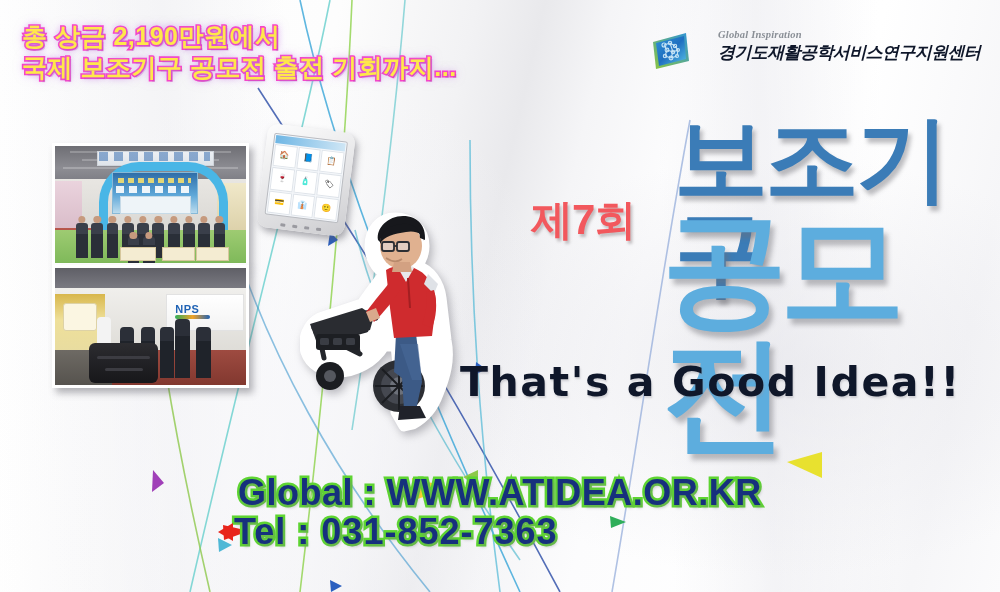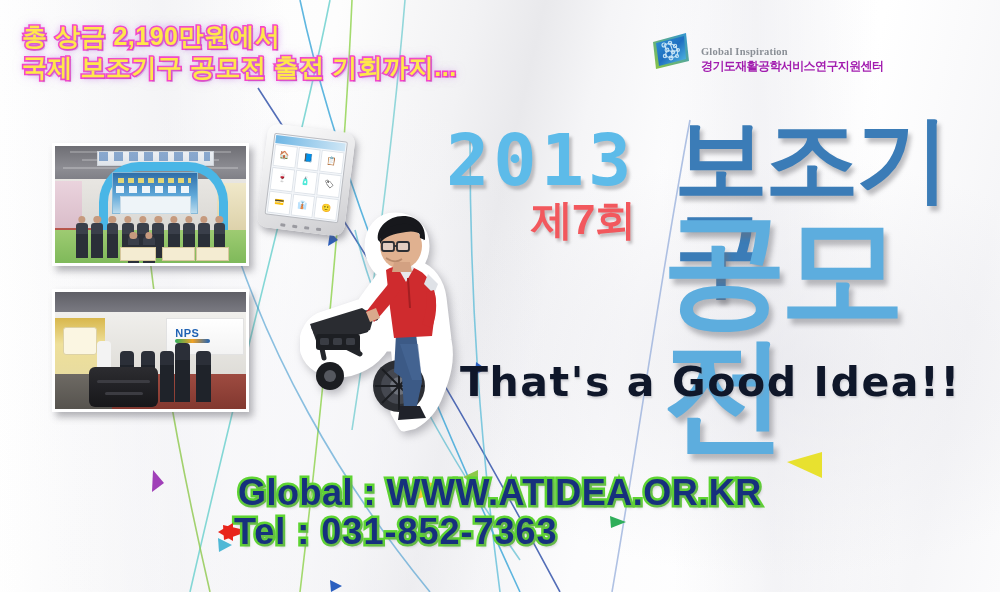--- a/index.html
+++ b/index.html
@@ -71,41 +71,42 @@
       0 0 6px rgba(200,120,230,0.75),
       0 0 11px rgba(200,130,235,0.5),
       2px 2px 0 rgba(150,60,170,0.25);
   }
 
   
   .logo {
     position: absolute;
     left: 650px; top: 30px;
     display: flex;
-    align-items: flex-end;
-    gap: 9px;
+    align-items: flex-start;
+    gap: 26px;
     z-index: 20;
+    font-style: italic;
   }
   .logo-mark {
     width: 42px; height: 42px;
     flex: 0 0 auto;
   }
   .logo-text { line-height: 1; }
   .logo-en {
     font-size: 10.5px;
     font-weight: 700;
     color: #8a8f96;
     font-family: "Liberation Serif", "DejaVu Serif", serif;
     letter-spacing: 0.2px;
     margin-bottom: 3px;
   }
   .logo-ko {
-    font-size: 12px;
-    font-weight: 700;
-    color: #a21caf;
+    font-size: 17px;
+    font-weight: 700;
+    color: #0f172a;
     letter-spacing: -0.6px;
     white-space: nowrap;
   }
 
   
   .title-block { position: absolute; z-index: 22; }
 
   .year {
     left: 446px; top: 124px;
     font-size: 72px;
@@ -190,21 +191,21 @@
   
   .photo {
     position: absolute;
     z-index: 18;
     border: 3px solid #ffffff;
     box-shadow: 4px 5px 7px rgba(90,90,100,0.45);
     overflow: hidden;
     background: #333;
   }
   .photo-1 { left: 52px; top: 143px; width: 191px; height: 117px; }
-  .photo-2 { left: 52px; top: 289px; width: 191px; height: 117px; }
+  .photo-2 { left: 52px; top: 265px; width: 191px; height: 117px; }
 
   .ph { position: absolute; }
 
   
   .p1-ceiling { left:0; top:0; width:100%; height:32%;
     background: linear-gradient(180deg,#6e6e74,#8d8d93 60%,#7b7b82); }
   .p1-ceil-beam { background: rgba(255,255,255,0.22); }
   .p1-backwall { left:0; top:28%; width:100%; height:46%;
     background: linear-gradient(180deg,#e8e6e2,#d9d7d3); }
   .p1-banner-top { left:22%; top:4%; width:60%; height:11%;
@@ -393,21 +394,20 @@
         <path d="M14 15 L20 13 L25 16 M17 20 L23 22 L28 20 M15 26 L21 28 L27 26
                  M14 15 L17 20 L15 26 M20 13 L23 22 L21 28 M25 16 L28 20 L27 26"></path>
       </g>
     </svg>
     <div class="logo-text">
       <div class="logo-en">Global Inspiration</div>
       <div class="logo-ko">경기도재활공학서비스연구지원센터</div>
     </div>
   </div>
 
-  <div class="title-block year">2013</div>
   <div class="title-block word-bojogigu">보조기구</div>
   <div class="title-block ordinal">제7회</div>
   <div class="title-block word-gongmojeon">공모전</div>
 
   <div class="tagline">That's a Good Idea!!</div>
 
   <div class="tel-marker"></div>
   <div class="contact contact-web contact-line">Global : WWW.ATIDEA.OR.KR</div>
   <div class="contact contact-tel contact-line">Tel : 031-852-7363</div>
 

